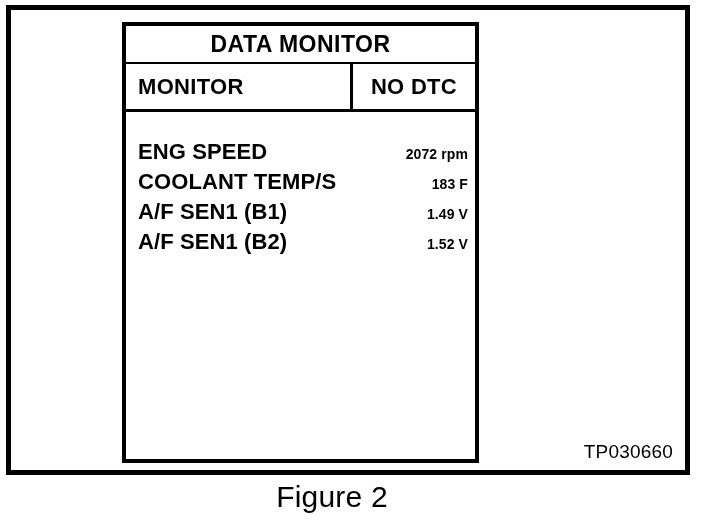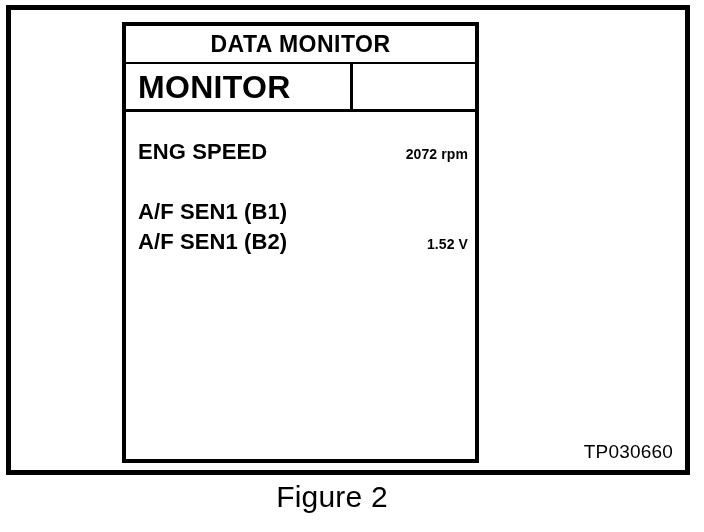--- a/index.html
+++ b/index.html
@@ -78,21 +78,21 @@
     border-right: 3px solid #000000;
   }
   #header-cell-status {
     flex: 1 1 auto;
     display: flex;
     align-items: center;
     justify-content: center;
     box-sizing: border-box;
   }
   .header-text {
-    font-size: 32px;
+    font-size: 22px;
     font-weight: bold;
     letter-spacing: 0.3px;
     line-height: 1;
     white-space: nowrap;
   }
 
   
   #panel-data-area {
     flex: 1 1 auto;
     padding: 9px 0 0 0;
@@ -158,34 +158,40 @@
   <div id="scan-panel">
 
     <div id="panel-title-bar">
       <span id="panel-title-text">DATA MONITOR</span>
     </div>
 
     <div id="panel-header-row">
       <div id="header-cell-monitor">
         <span class="header-text">MONITOR</span>
       </div>
+      <div id="header-cell-status">
+        <span class="header-text">NO DTC</span>
+      </div>
     </div>
 
     <div id="panel-data-area">
 
       <div class="data-row">
         <span class="data-label">ENG SPEED</span>
         <span class="data-value">2072 rpm</span>
       </div>
 
       <div class="data-row">
+        <span class="data-label">COOLANT TEMP/S</span>
+        <span class="data-value">183 F</span>
       </div>
 
       <div class="data-row">
         <span class="data-label">A/F SEN1 (B1)</span>
+        <span class="data-value">1.49 V</span>
       </div>
 
       <div class="data-row">
         <span class="data-label">A/F SEN1 (B2)</span>
         <span class="data-value">1.52 V</span>
       </div>
 
     </div>
   </div>
 

